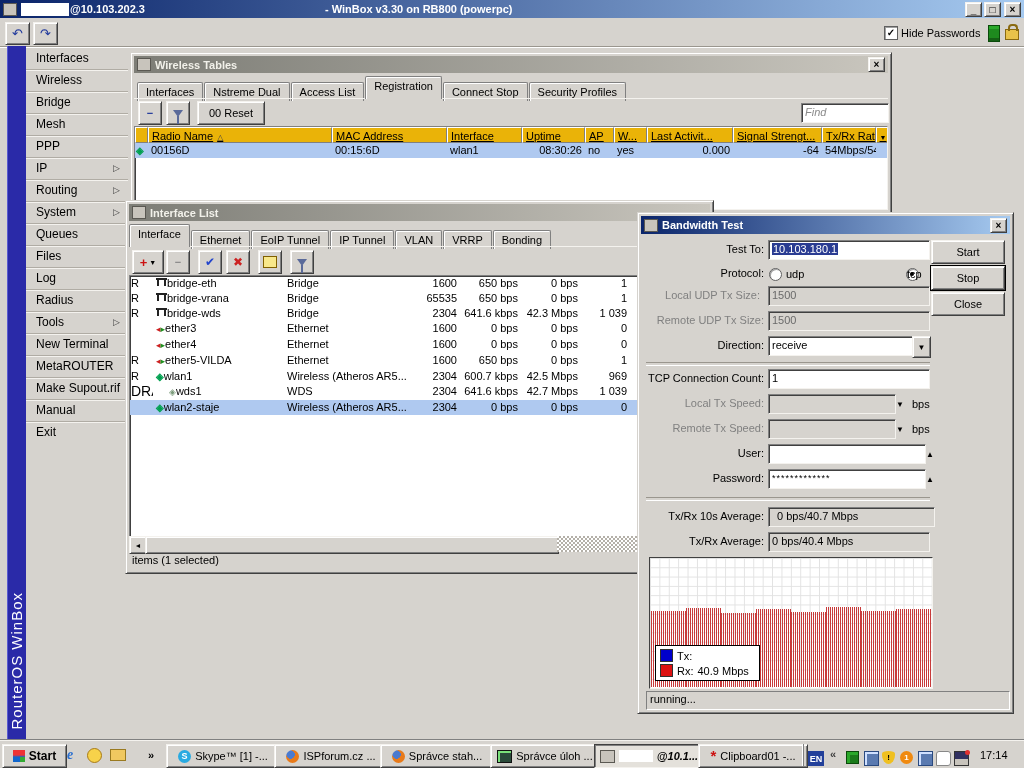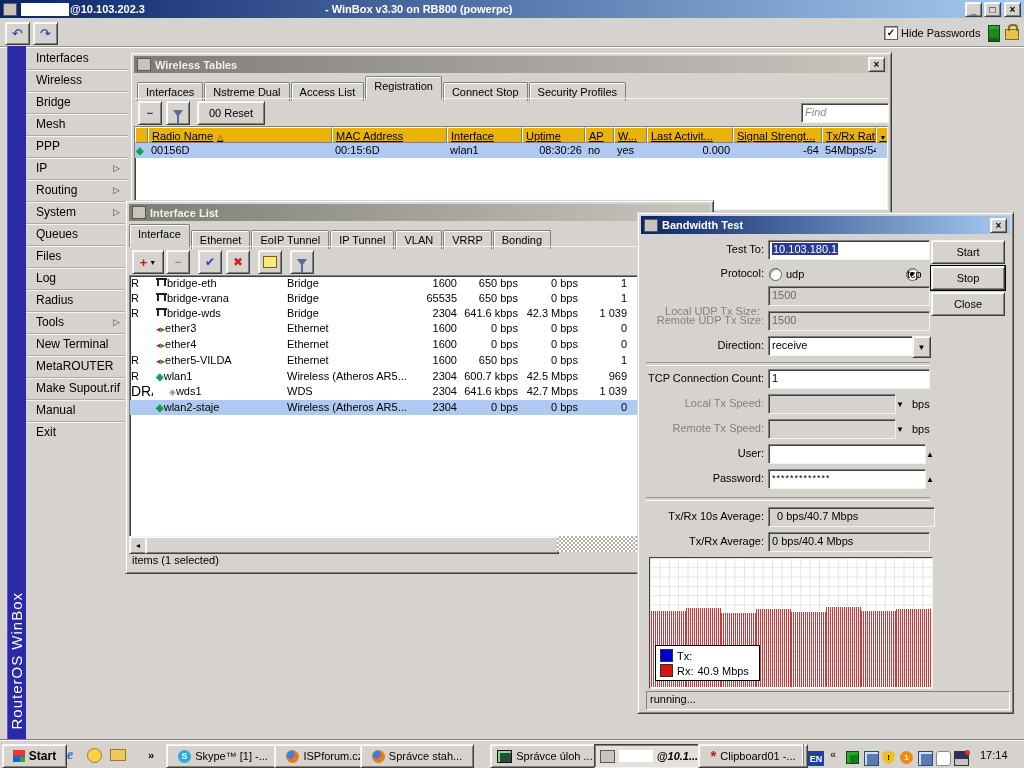--- a/index.html
+++ b/index.html
@@ -357,21 +357,21 @@
     
     <div class="fieldlabel" style="left:8px;top:26px;">Test To:</div>
     <div class="field" style="left:130px;top:27px;width:154px;"><span class="sel">10.103.180.1</span></div>
     
     <div class="fieldlabel" style="left:8px;top:50px;">Protocol:</div>
     <span class="radio abs" style="left:131px;top:55px;"></span>
     <span class="abs" style="left:148px;top:55px;">udp</span>
     <span class="radio on abs" style="left:252px;top:55px;"></span>
     <span class="abs" style="left:269px;top:55px;">tcp</span>
     
-    <div class="fieldlabel dis" style="left:4px;top:72px;margin-top:16px;">Local UDP Tx Size:</div>
+    <div class="fieldlabel dis" style="left:4px;top:72px;">Local UDP Tx Size:</div>
     <div class="field gray" style="left:130px;top:73px;width:154px;color:#6a6a6a;"><span>1500</span></div>
     
     <div class="fieldlabel dis" style="left:8px;top:97px;">Remote UDP Tx Size:</div>
     <div class="field gray" style="left:130px;top:98px;width:154px;color:#6a6a6a;"><span>1500</span></div>
     
     <div class="fieldlabel" style="left:8px;top:122px;">Direction:</div>
     <div class="field" style="left:130px;top:123px;width:139px;"><span>receive</span></div>
     <div class="btn abs" style="left:274px;top:123px;width:17px;height:20px;font-size:8px;">▼</div>
     <div class="sepline" style="left:8px;top:149px;width:284px;"></div>
     
@@ -451,21 +451,21 @@
     <span class="abs" style="left:148px;top:8px;font-weight:bold;">»</span>
 
     <div class="btn taskbtn" style="left:166px;width:104px;">
       <span style="flex:0 0 auto;width:13px;height:13px;border-radius:50%;background:#29aae1;color:#fff;font-size:9px;font-weight:bold;text-align:center;line-height:13px;">S</span>
       <span class="nowrap">Skype™ [1] -...</span>
     </div>
     <div class="btn taskbtn" style="left:274px;width:104px;">
       <span style="flex:0 0 auto;width:13px;height:13px;border-radius:50%;background:radial-gradient(circle at 35% 35%,#4a7ad0 0 34%,#e87a1a 36% 100%);"></span>
       <span class="nowrap">ISPforum.cz ...</span>
     </div>
-    <div class="btn taskbtn" style="left:360px;width:104px;">
+    <div class="btn taskbtn" style="left:380px;width:104px;">
       <span style="flex:0 0 auto;width:13px;height:13px;border-radius:50%;background:radial-gradient(circle at 35% 35%,#4a7ad0 0 34%,#e87a1a 36% 100%);"></span>
       <span class="nowrap">Správce stah...</span>
     </div>
     <div class="btn taskbtn" style="left:490px;width:100px;">
       <span style="flex:0 0 auto;width:13px;height:11px;background:#2a4a3a;border:1px solid #111;box-shadow:inset 2px 2px 0 #7ae07a;"></span>
       <span class="nowrap">Správce úloh ...</span>
     </div>
     <div class="btn taskbtn pressed" style="left:594px;width:100px;font-style:italic;">
       <span style="flex:0 0 auto;width:13px;height:11px;background:#c8c4bc;border:1px solid #5a5852;"></span>
       <span class="censor" style="flex:0 0 auto;width:34px;height:12px;"></span>

